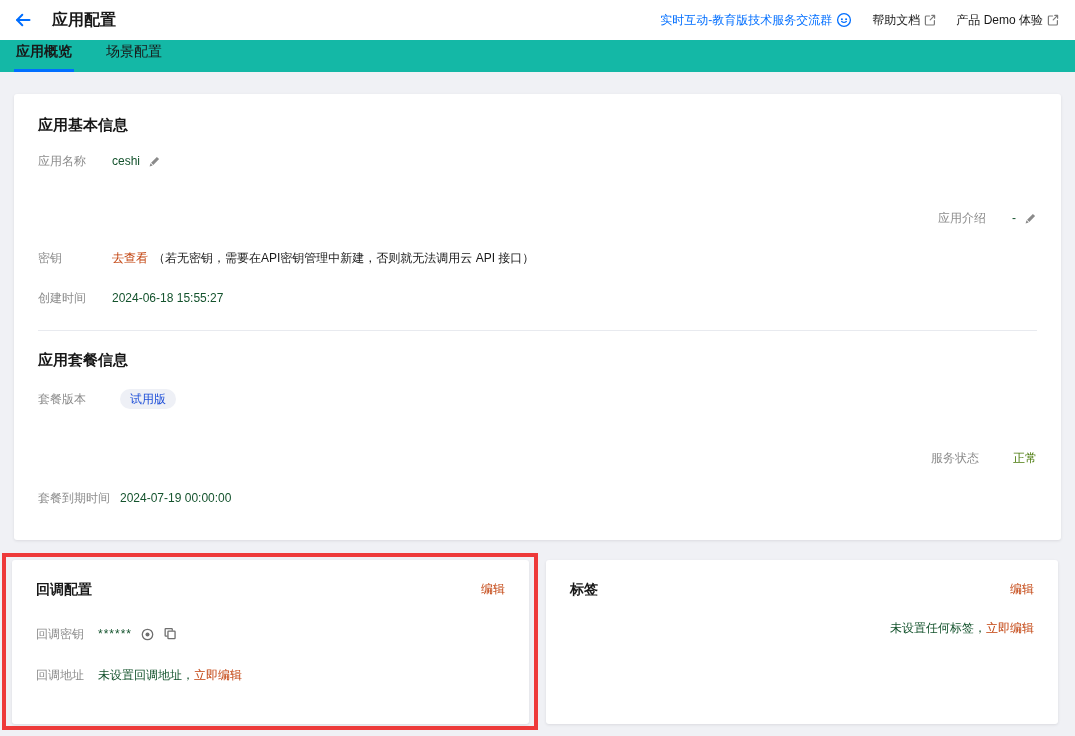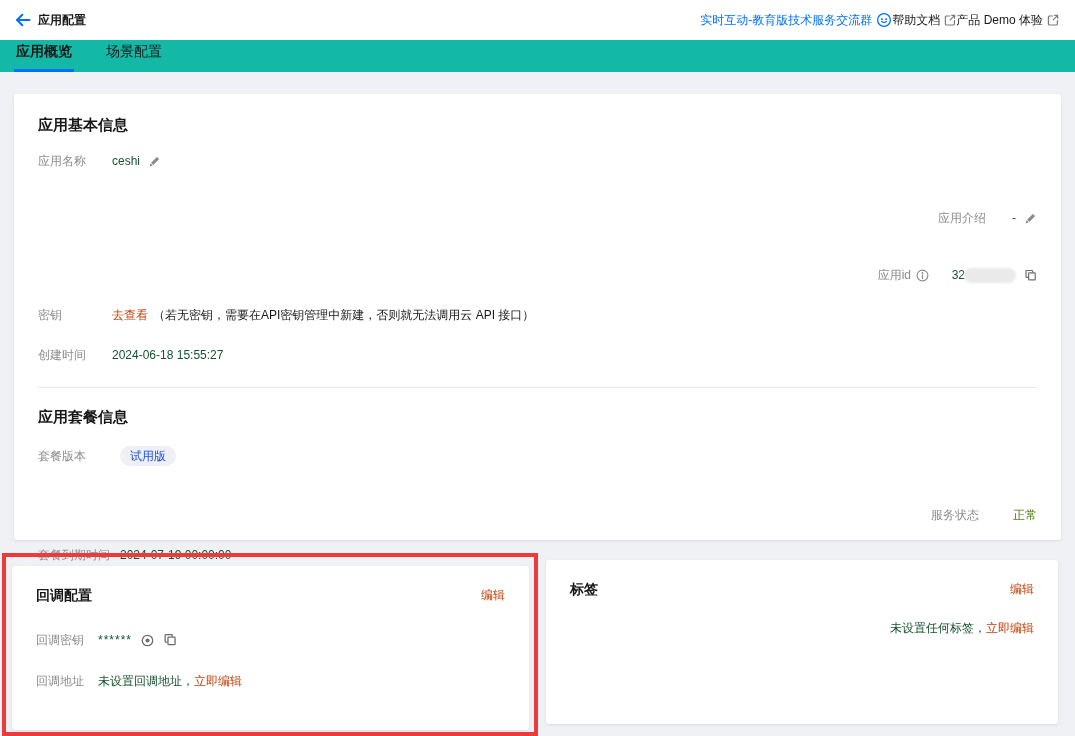--- a/index.html
+++ b/index.html
@@ -8,24 +8,24 @@
     position:relative; width:1075px; height:736px; overflow:hidden;
     background:#f0f1f5; font-family:"Liberation Sans","DejaVu Sans",sans-serif;
     color:#181818;
   }
   
   .topbar {
     height:40px; background:#fff; display:flex; align-items:center;
     padding:0 16px 0 14px;
   }
   .back-btn { width:20px; height:18px; cursor:pointer; display:flex; align-items:center; }
-  .page-title { font-size:12px; font-weight:bold; margin-left:4px; }
+  .page-title { font-size:16px; font-weight:bold; margin-left:18px; }
   .top-spacer { flex:1; }
   .top-links { display:flex; align-items:center; font-size:12px; }
-  .top-link { display:flex; align-items:center; cursor:pointer; }
+  .top-link { display:flex; align-items:center; margin-left:20px; cursor:pointer; }
   .top-link.blue { color:#006eff; }
   .top-link .txt { white-space:nowrap; }
   .top-link svg { margin-left:4px; }
   
   .tabbar { height:32px; background:#14b8a6; display:flex; padding:0 14px; }
   .tab {
     font-size:14px; margin-right:30px; padding:3px 2px 0 2px; cursor:pointer;
     display:flex; align-items:flex-start; height:32px; position:relative;
   }
   .tab.active { font-weight:bold; }
@@ -61,21 +61,21 @@
   .badge {
     display:inline-block; background:#eef0f6; color:#1d4ed8;
     font-size:12px; padding:3px 10px; border-radius:11px; line-height:14px;
   }
   .row.badge-row { height:20px; }
   .green { color:#4d7c0f; }
   .stars { letter-spacing:1px; }
   
   .bottom-row { display:flex; align-items:flex-start; margin-top:13px; }
   .red-callout {
-    border:4px solid #ee3a3a; padding:9px 5px 2px 6px; margin-left:-12px;
+    border:4px solid #ee3a3a; padding:3px 5px 2px 6px; margin-left:-12px;
     flex:none;
   }
   .callback-card { width:517px; height:164px; padding:21px 24px 0 24px; }
   .tag-card { width:512px; height:164px; margin-left:8px; margin-top:7px; padding:21px 24px 0 24px; }
   .card-head { display:flex; justify-content:space-between; align-items:flex-start; }
   .card-title { font-size:14px; font-weight:bold; height:16px; line-height:16px; }
   .edit-link { font-size:12px; }
   svg { display:block; }
 </style>
 </head>
@@ -148,38 +148,20 @@
       <div class="row basic mt26">
         <span class="lbl">应用介绍</span>
         <span class="val">-</span>
         <span class="icon-btn">
           <svg width="13" height="13" viewBox="0 0 13 13">
             <path d="M1.6 11.4 l.9-3.1 2.2 2.2 -3.1 .9z M3.1 7.7 L8.9 1.9 l2.2 2.2 L5.3 9.9z" fill="#8a8a8a"></path>
           </svg>
         </span>
       </div>
 
-      <div class="row basic mt26">
-        <span class="id-label-wrap">
-          <span class="lbl">应用id</span>
-          <svg width="13" height="13" viewBox="0 0 13 13" fill="none">
-            <circle cx="6.5" cy="6.5" r="5.4" stroke="#8c8c8c" stroke-width="1.1"></circle>
-            <circle cx="6.5" cy="4" r="0.9" fill="#8c8c8c"></circle>
-            <path d="M6.5 6 v3.4" stroke="#8c8c8c" stroke-width="1.2" stroke-linecap="round"></path>
-          </svg>
-        </span>
-        <span class="val">32</span>
-        <span class="redact"></span>
-        <span class="icon-btn">
-          <svg width="13" height="13" viewBox="0 0 13 13" fill="none" stroke="#6e6e6e" stroke-width="1.2" stroke-linejoin="round">
-            <path d="M8.6 3.4 V2.1 a.6.6 0 0 0 -.6-.6 H2.6 a.6.6 0 0 0 -.6.6 V7.8 a.6.6 0 0 0 .6.6 H4.2"></path>
-            <rect x="4.6" y="3.8" width="6.6" height="7" rx="0.6"></rect>
-          </svg>
-        </span>
-      </div>
 
       <div class="row basic mt24">
         <span class="lbl">密钥</span>
         <a class="link">去查看</a>
         <span class="note">（若无密钥，需要在API密钥管理中新建，否则就无法调用云 API 接口）</span>
       </div>
 
       <div class="row basic mt24">
         <span class="lbl">创建时间</span>
         <span class="val">2024-06-18 15:55:27</span>

